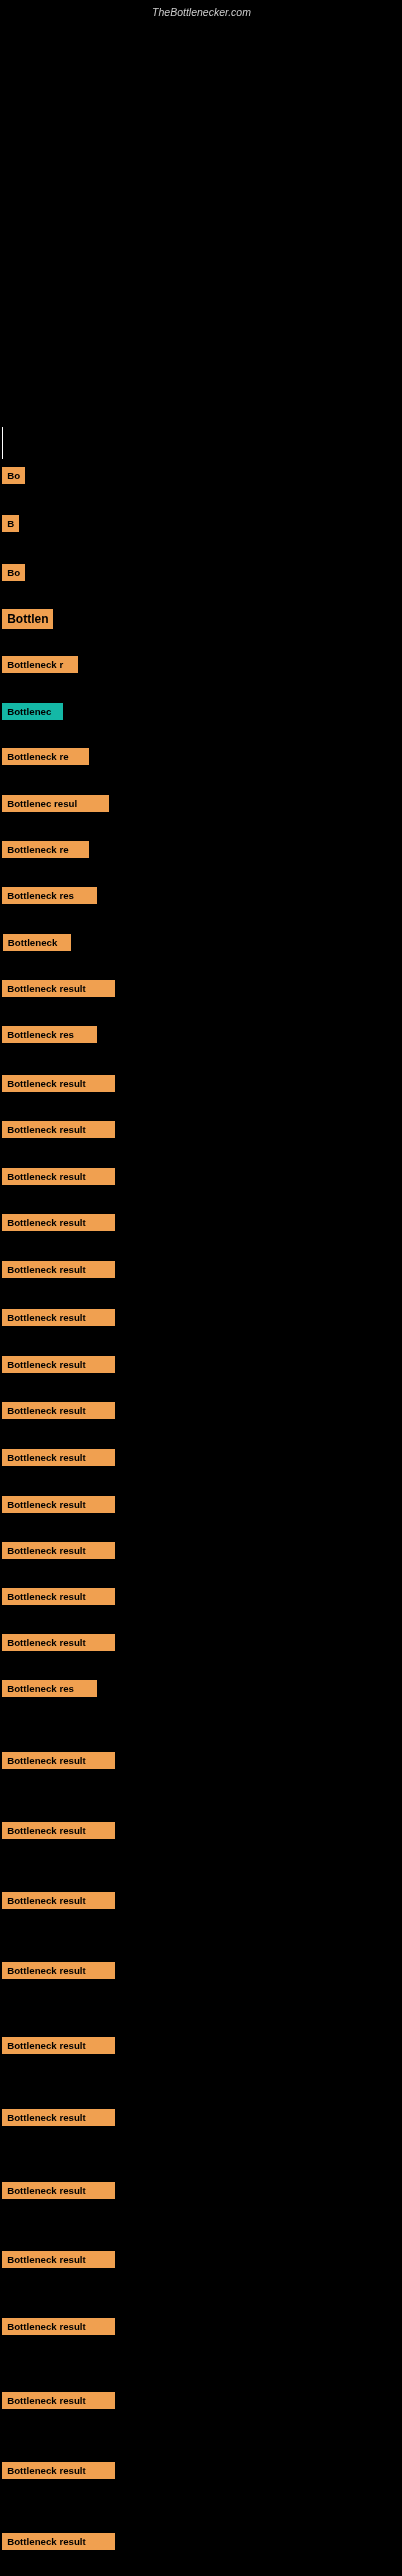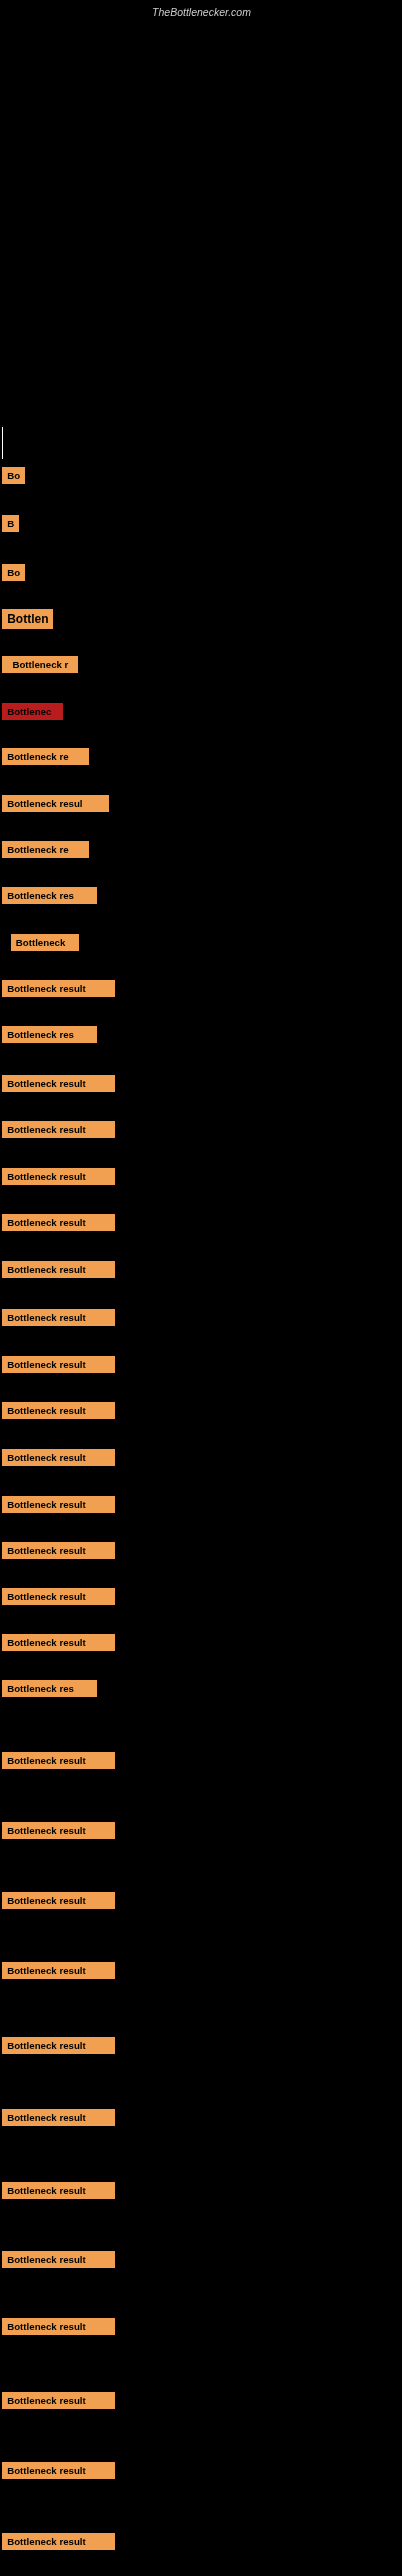--- a/index.html
+++ b/index.html
@@ -21,27 +21,27 @@
 
 <div style="text-align:center; color:#cccccc; font-size:10.5px; padding:6.4px 0; font-style:italic;">TheBottlenecker.com</div>
 
 <div style="position:absolute; left:1.6px; top:427px; width:1.6px; height:32px; background-color:#ffffff;"></div>
 
 <div id="items-wrapper">
     <div style="position: absolute; top: 467px; left: 2.4px;"><span style="background-color: rgb(240, 160, 80); color: rgb(0, 0, 0); font-size: 9.7px; font-weight: bold; padding: 3.2px 4.8px; display: inline-block; min-width: 22.5px;">Bo</span></div>
     <div style="position: absolute; top: 515px; left: 2.4px;"><span style="background-color: rgb(240, 160, 80); color: rgb(0, 0, 0); font-size: 9.7px; font-weight: bold; padding: 3.2px 4.8px; display: inline-block; min-width: 14.5px;">B</span></div>
     <div style="position: absolute; top: 564px; left: 2.4px;"><span style="background-color: rgb(240, 160, 80); color: rgb(0, 0, 0); font-size: 9.7px; font-weight: bold; padding: 3.2px 4.8px; display: inline-block; min-width: 22.5px;">Bo</span></div>
     <div style="position: absolute; top: 609px; left: 2.4px;"><span style="background-color: rgb(240, 160, 80); color: rgb(0, 0, 0); font-size: 12px; font-weight: bold; padding: 3.2px 4.8px; display: inline-block; min-width: 47px;">Bottlen</span></div>
-    <div style="position: absolute; top: 656px; left: 2.4px;"><span style="background-color: rgb(240, 160, 80); color: rgb(0, 0, 0); font-size: 9.7px; font-weight: bold; padding: 3.2px 4.8px; display: inline-block; min-width: 76px; text-align: center;">Bottleneck r</span></div>
-    <div style="position: absolute; top: 703px; left: 2.4px;"><span style="background-color: #b91c1c; color: rgb(0, 0, 0); font-size: 9.7px; font-weight: bold; padding: 3.2px 4.8px; display: inline-block; min-width: 61px;">Bottlenec</span></div>
+    <div style="position: absolute; top: 656px; left: 2.4px;"><span style="background-color: rgb(240, 160, 80); color: rgb(0, 0, 0); font-size: 9.7px; font-weight: bold; padding: 3.2px 4.8px; display: inline-block; min-width: 76px;">Bottleneck r</span></div>
+    <div style="position: absolute; top: 703px; left: 2.4px;"><span style="background-color: #14b8a6; color: rgb(0, 0, 0); font-size: 9.7px; font-weight: bold; padding: 3.2px 4.8px; display: inline-block; min-width: 61px;">Bottlenec</span></div>
     <div style="position: absolute; top: 748px; left: 2.4px;"><span style="background-color: rgb(240, 160, 80); color: rgb(0, 0, 0); font-size: 9.7px; font-weight: bold; padding: 3.2px 4.8px; display: inline-block; min-width: 87px;">Bottleneck re</span></div>
-    <div style="position: absolute; top: 795px; left: 2.4px;"><span style="background-color: rgb(240, 160, 80); color: rgb(0, 0, 0); font-size: 9.7px; font-weight: bold; padding: 3.2px 4.8px; display: inline-block; min-width: 107px;">Bottleneck resul</span></div>
+    <div style="position: absolute; top: 795px; left: 2.4px;"><span style="background-color: rgb(240, 160, 80); color: rgb(0, 0, 0); font-size: 9.7px; font-weight: bold; padding: 3.2px 4.8px; display: inline-block; min-width: 107px;">Bottlenec resul</span></div>
     <div style="position: absolute; top: 841px; left: 2.4px;"><span style="background-color: rgb(240, 160, 80); color: rgb(0, 0, 0); font-size: 9.7px; font-weight: bold; padding: 3.2px 4.8px; display: inline-block; min-width: 87px;">Bottleneck re</span></div>
     <div style="position: absolute; top: 887px; left: 2.4px;"><span style="background-color: rgb(240, 160, 80); color: rgb(0, 0, 0); font-size: 9.7px; font-weight: bold; padding: 3.2px 4.8px; display: inline-block; min-width: 95px;">Bottleneck res</span></div>
-    <div style="position: absolute; top: 934px; left: 11px;"><span style="background-color: rgb(240, 160, 80); color: rgb(0, 0, 0); font-size: 9.7px; font-weight: bold; padding: 3.2px 4.8px; display: inline-block; min-width: 68px;">Bottleneck</span></div>
+    <div style="position: absolute; top: 934px; left: 3px;"><span style="background-color: rgb(240, 160, 80); color: rgb(0, 0, 0); font-size: 9.7px; font-weight: bold; padding: 3.2px 4.8px; display: inline-block; min-width: 68px;">Bottleneck</span></div>
     <div style="position: absolute; top: 980px; left: 2.4px;"><span style="background-color: rgb(240, 160, 80); color: rgb(0, 0, 0); font-size: 9.7px; font-weight: bold; padding: 3.2px 4.8px; display: inline-block; min-width: 113px;">Bottleneck result</span></div>
     <div style="position: absolute; top: 1026px; left: 2.4px;"><span style="background-color: rgb(240, 160, 80); color: rgb(0, 0, 0); font-size: 9.7px; font-weight: bold; padding: 3.2px 4.8px; display: inline-block; min-width: 95px;">Bottleneck res</span></div>
     <div style="position: absolute; top: 1075px; left: 2.4px;"><span style="background-color: rgb(240, 160, 80); color: rgb(0, 0, 0); font-size: 9.7px; font-weight: bold; padding: 3.2px 4.8px; display: inline-block; min-width: 113px;">Bottleneck result</span></div>
     <div style="position: absolute; top: 1121px; left: 2.4px;"><span style="background-color: rgb(240, 160, 80); color: rgb(0, 0, 0); font-size: 9.7px; font-weight: bold; padding: 3.2px 4.8px; display: inline-block; min-width: 113px;">Bottleneck result</span></div>
     <div style="position: absolute; top: 1168px; left: 2.4px;"><span style="background-color: rgb(240, 160, 80); color: rgb(0, 0, 0); font-size: 9.7px; font-weight: bold; padding: 3.2px 4.8px; display: inline-block; min-width: 113px;">Bottleneck result</span></div>
     <div style="position: absolute; top: 1214px; left: 2.4px;"><span style="background-color: rgb(240, 160, 80); color: rgb(0, 0, 0); font-size: 9.7px; font-weight: bold; padding: 3.2px 4.8px; display: inline-block; min-width: 113px;">Bottleneck result</span></div>
     <div style="position: absolute; top: 1261px; left: 2.4px;"><span style="background-color: rgb(240, 160, 80); color: rgb(0, 0, 0); font-size: 9.7px; font-weight: bold; padding: 3.2px 4.8px; display: inline-block; min-width: 113px;">Bottleneck result</span></div>
     <div style="position: absolute; top: 1309px; left: 2.4px;"><span style="background-color: rgb(240, 160, 80); color: rgb(0, 0, 0); font-size: 9.7px; font-weight: bold; padding: 3.2px 4.8px; display: inline-block; min-width: 113px;">Bottleneck result</span></div>
     <div style="position: absolute; top: 1356px; left: 2.4px;"><span style="background-color: rgb(240, 160, 80); color: rgb(0, 0, 0); font-size: 9.7px; font-weight: bold; padding: 3.2px 4.8px; display: inline-block; min-width: 113px;">Bottleneck result</span></div>
     <div style="position: absolute; top: 1402px; left: 2.4px;"><span style="background-color: rgb(240, 160, 80); color: rgb(0, 0, 0); font-size: 9.7px; font-weight: bold; padding: 3.2px 4.8px; display: inline-block; min-width: 113px;">Bottleneck result</span></div>

